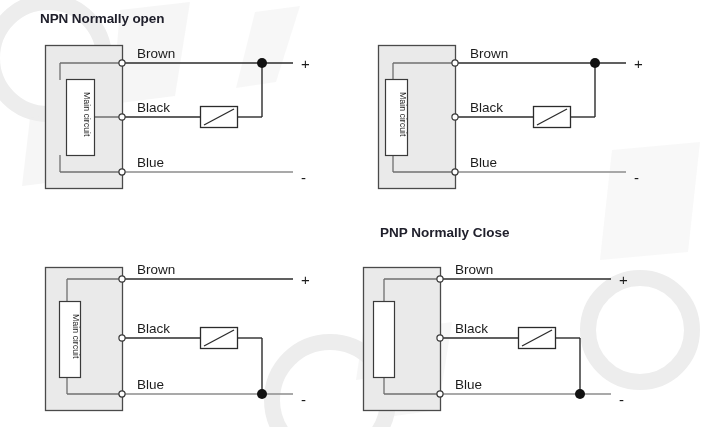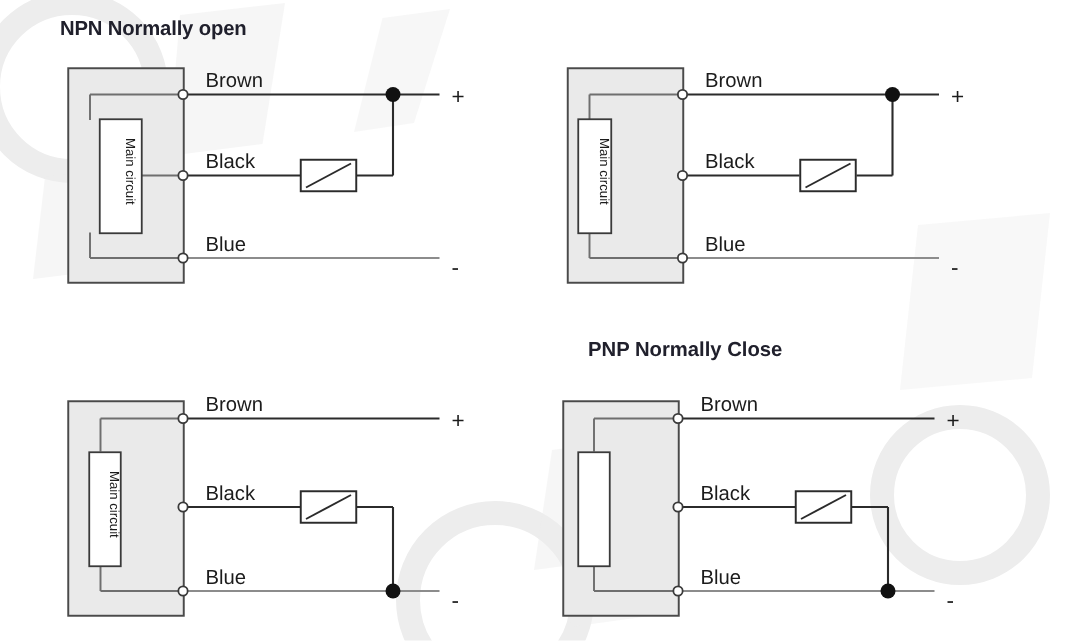--- a/index.html
+++ b/index.html
@@ -27,21 +27,21 @@
     pointer-events: none;
   }
   .diagram {
     position: absolute;
     width: 355px;
     height: 213px;
   }
   .d-tl { left: 0;   top: 0;   }
   .d-tr { left: 355px; top: 0; }
   .d-bl { left: 0;   top: 214px; }
-  .d-br { left: 352px; top: 214px; }
+  .d-br { left: 340px; top: 214px; }
 
   .title {
     position: absolute;
     left: 40px;
     top: 11px;
     font-size: 13.5px;
     font-weight: bold;
     color: #20202c;
     letter-spacing: -0.1px;
     white-space: nowrap;

